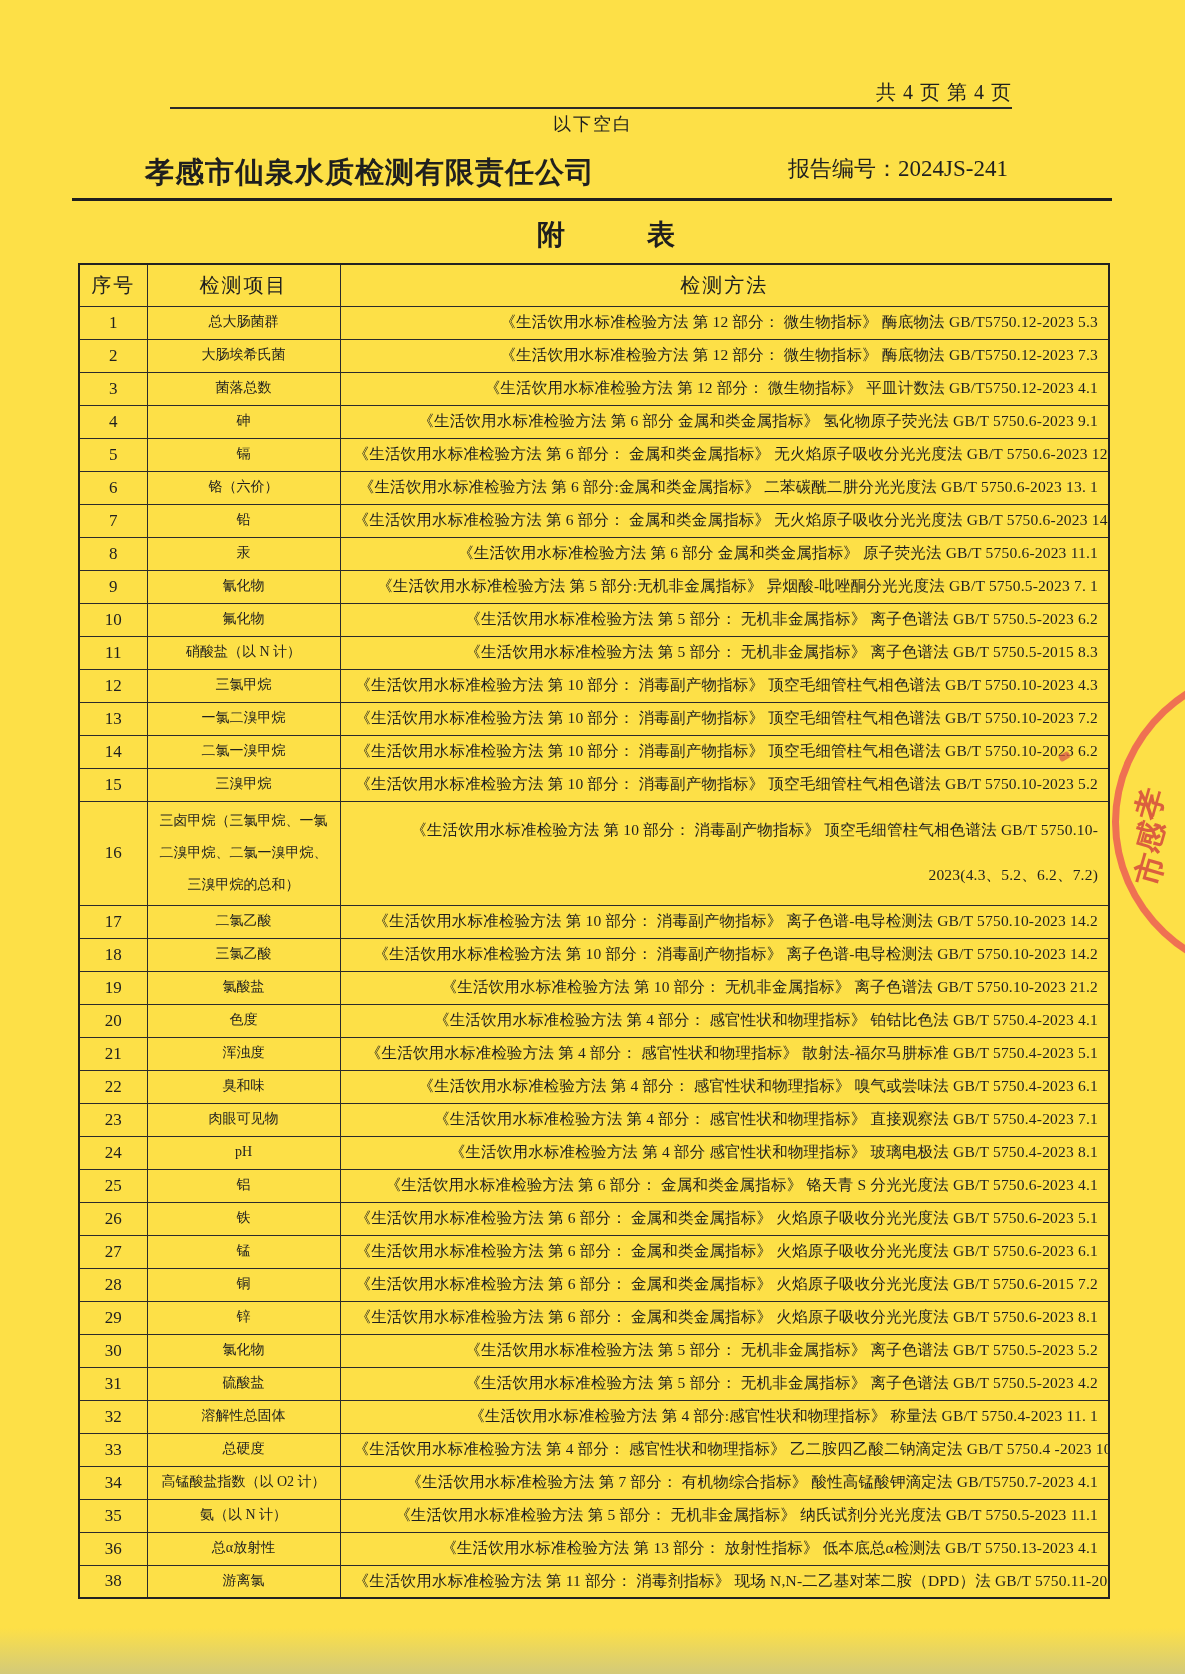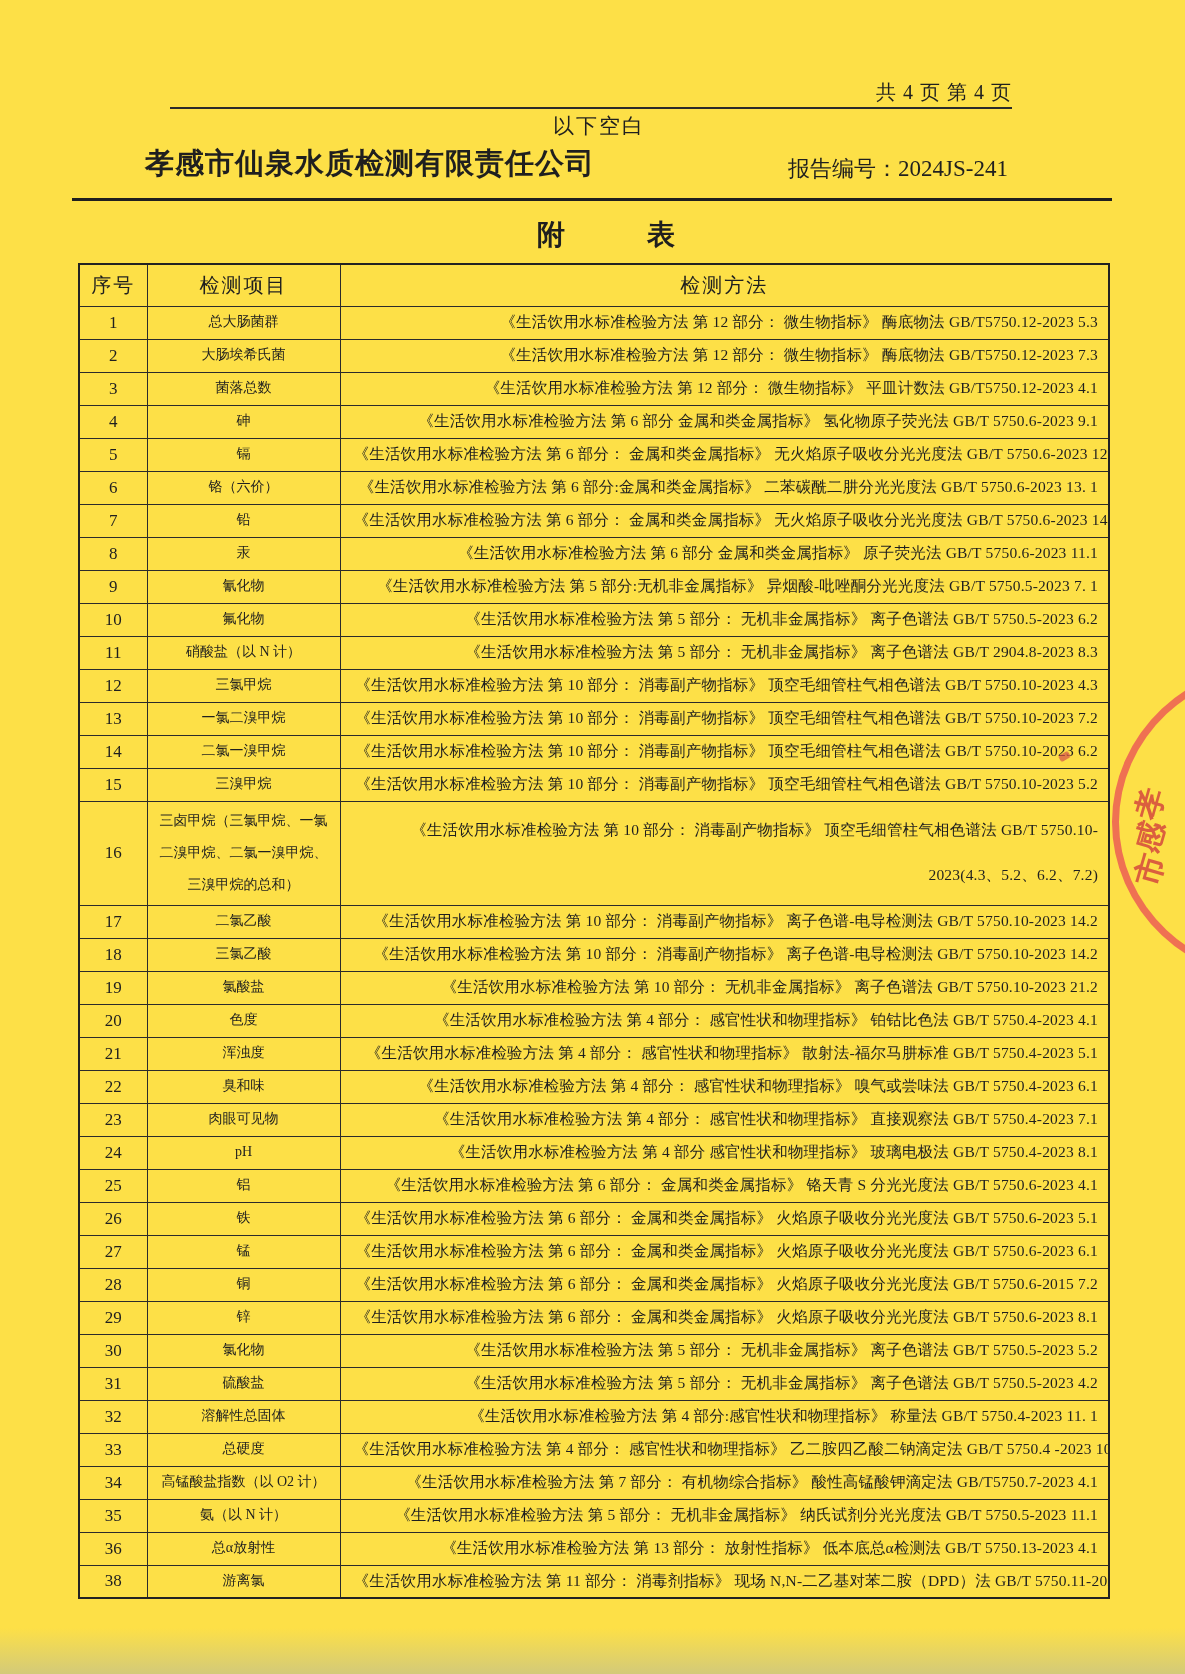--- a/index.html
+++ b/index.html
@@ -30,27 +30,27 @@
     top: 107px;
     left: 170px;
     width: 842px;
     border-top: 2px solid #2a2a2a;
   }
 
   .blank-note {
     position: absolute;
     top: 112px;
     left: 553px;
-    font-size: 21px;
+    font-size: 18px;
     letter-spacing: 2px;
   }
 
   .company-name {
     position: absolute;
-    top: 144px;
+    top: 153px;
     left: 145px;
     font-size: 29px;
     font-weight: bold;
     font-family: "Liberation Sans", "DejaVu Sans", sans-serif;
     letter-spacing: 1px;
   }
 
   .report-group {
     position: absolute;
     top: 154px;
@@ -257,21 +257,21 @@
           <td class="cell-method">《生活饮用水标准检验方法 第 5 部分:无机非金属指标》 异烟酸-吡唑酮分光光度法 GB/T 5750.5-2023 7. 1</td>
         </tr>
         <tr>
           <td class="cell-no">10</td>
           <td class="cell-item">氟化物</td>
           <td class="cell-method">《生活饮用水标准检验方法 第 5 部分： 无机非金属指标》 离子色谱法 GB/T 5750.5-2023 6.2</td>
         </tr>
         <tr>
           <td class="cell-no">11</td>
           <td class="cell-item">硝酸盐（以 N 计）</td>
-          <td class="cell-method">《生活饮用水标准检验方法 第 5 部分： 无机非金属指标》 离子色谱法 GB/T 2904.8-2023 8.3</td>
+          <td class="cell-method">《生活饮用水标准检验方法 第 5 部分： 无机非金属指标》 离子色谱法 GB/T 5750.5-2015 8.3</td>
         </tr>
         <tr>
           <td class="cell-no">12</td>
           <td class="cell-item">三氯甲烷</td>
           <td class="cell-method">《生活饮用水标准检验方法 第 10 部分： 消毒副产物指标》 顶空毛细管柱气相色谱法 GB/T 5750.10-2023 4.3</td>
         </tr>
         <tr>
           <td class="cell-no">13</td>
           <td class="cell-item">一氯二溴甲烷</td>
           <td class="cell-method">《生活饮用水标准检验方法 第 10 部分： 消毒副产物指标》 顶空毛细管柱气相色谱法 GB/T 5750.10-2023 7.2</td>

